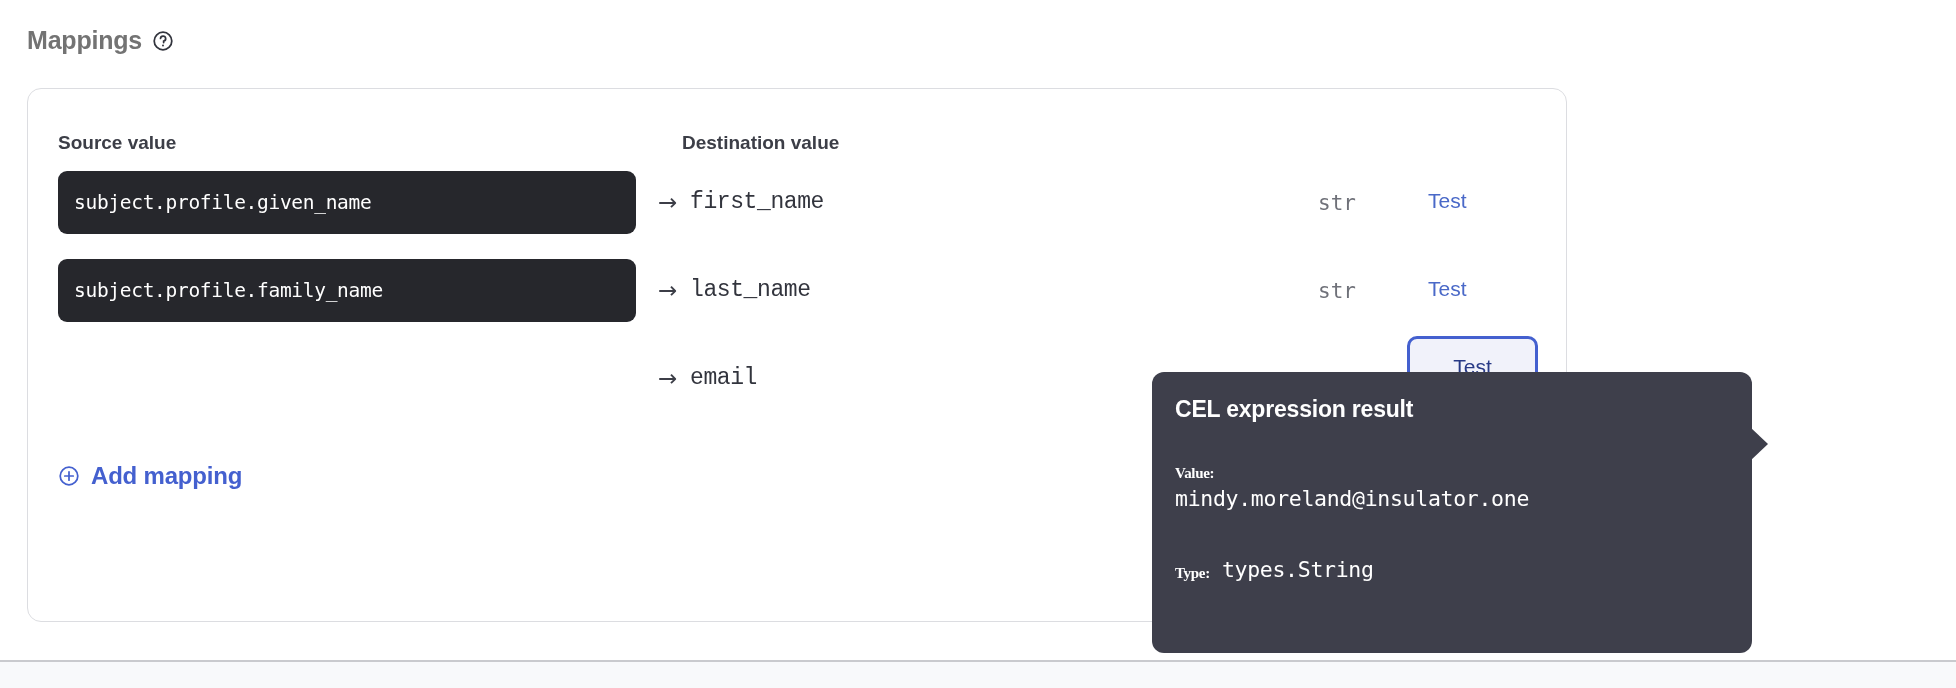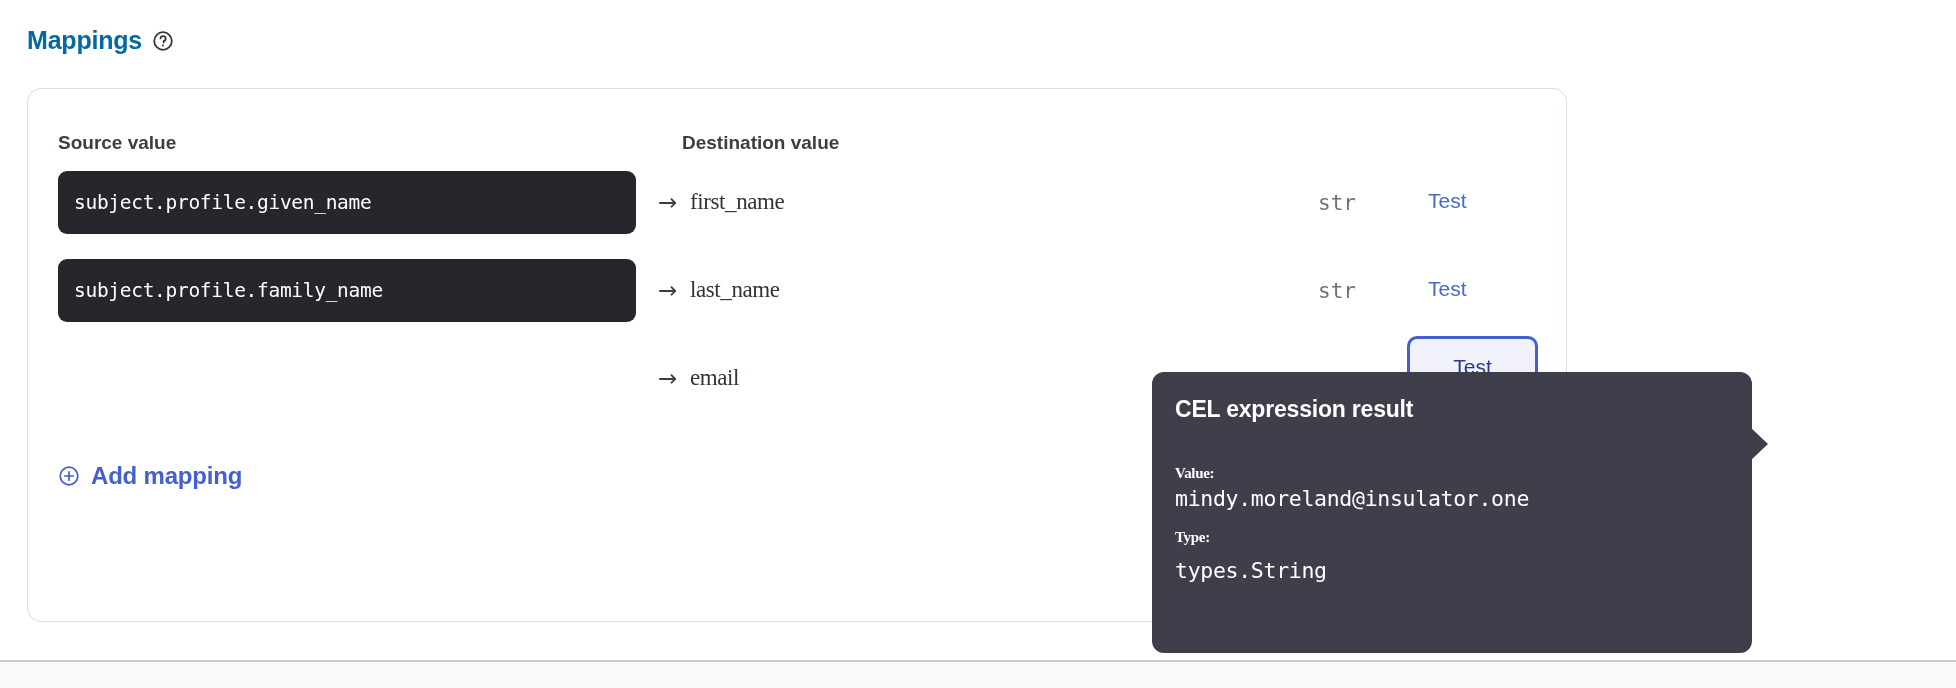--- a/index.html
+++ b/index.html
@@ -21,21 +21,21 @@
     position: absolute;
     left: 27px;
     top: 26px;
     display: flex;
     align-items: center;
     gap: 10px;
   }
   .section-title {
     font-size: 25px;
     font-weight: bold;
-    color: #0369a1;
+    color: #737373;
     letter-spacing: -0.2px;
   }
   .help-icon {
     width: 22px;
     height: 22px;
     display: block;
     color: #32343d;
   }
 
   
@@ -104,21 +104,21 @@
     top: 16px;
     font-family: "DejaVu Sans", sans-serif;
     font-size: 23px;
     color: #3c3e47;
     line-height: 30px;
   }
   .dst-text {
     position: absolute;
     left: 662px;
     top: 14px;
-    font-family: Liberation Serif, serif;
+    font-family: Liberation Mono, monospace;
     font-size: 23px;
     color: #32343d;
     line-height: 34px;
     letter-spacing: -0.4px;
     white-space: nowrap;
   }
   .type-text {
     position: absolute;
     left: 1290px;
     top: 17px;
@@ -228,25 +228,24 @@
     letter-spacing: -0.3px;
   }
   .tt-value {
     font-family: "DejaVu Sans Mono", monospace;
     font-size: 21.5px;
     color: #ffffff;
     letter-spacing: -0.3px;
     margin-top: 4px;
   }
   .tt-inline {
-    margin-top: 18px;
+    margin-top: 46px;
     display: flex;
     gap: 12px;
-    align-items: flex-start;
-    flex-direction: column;
+    align-items: flex-end;
   }
 
   
   .footer-divider {
     position: absolute;
     left: 0;
     top: 660px;
     width: 1956px;
     height: 1.5px;
     background: #c9cace;

